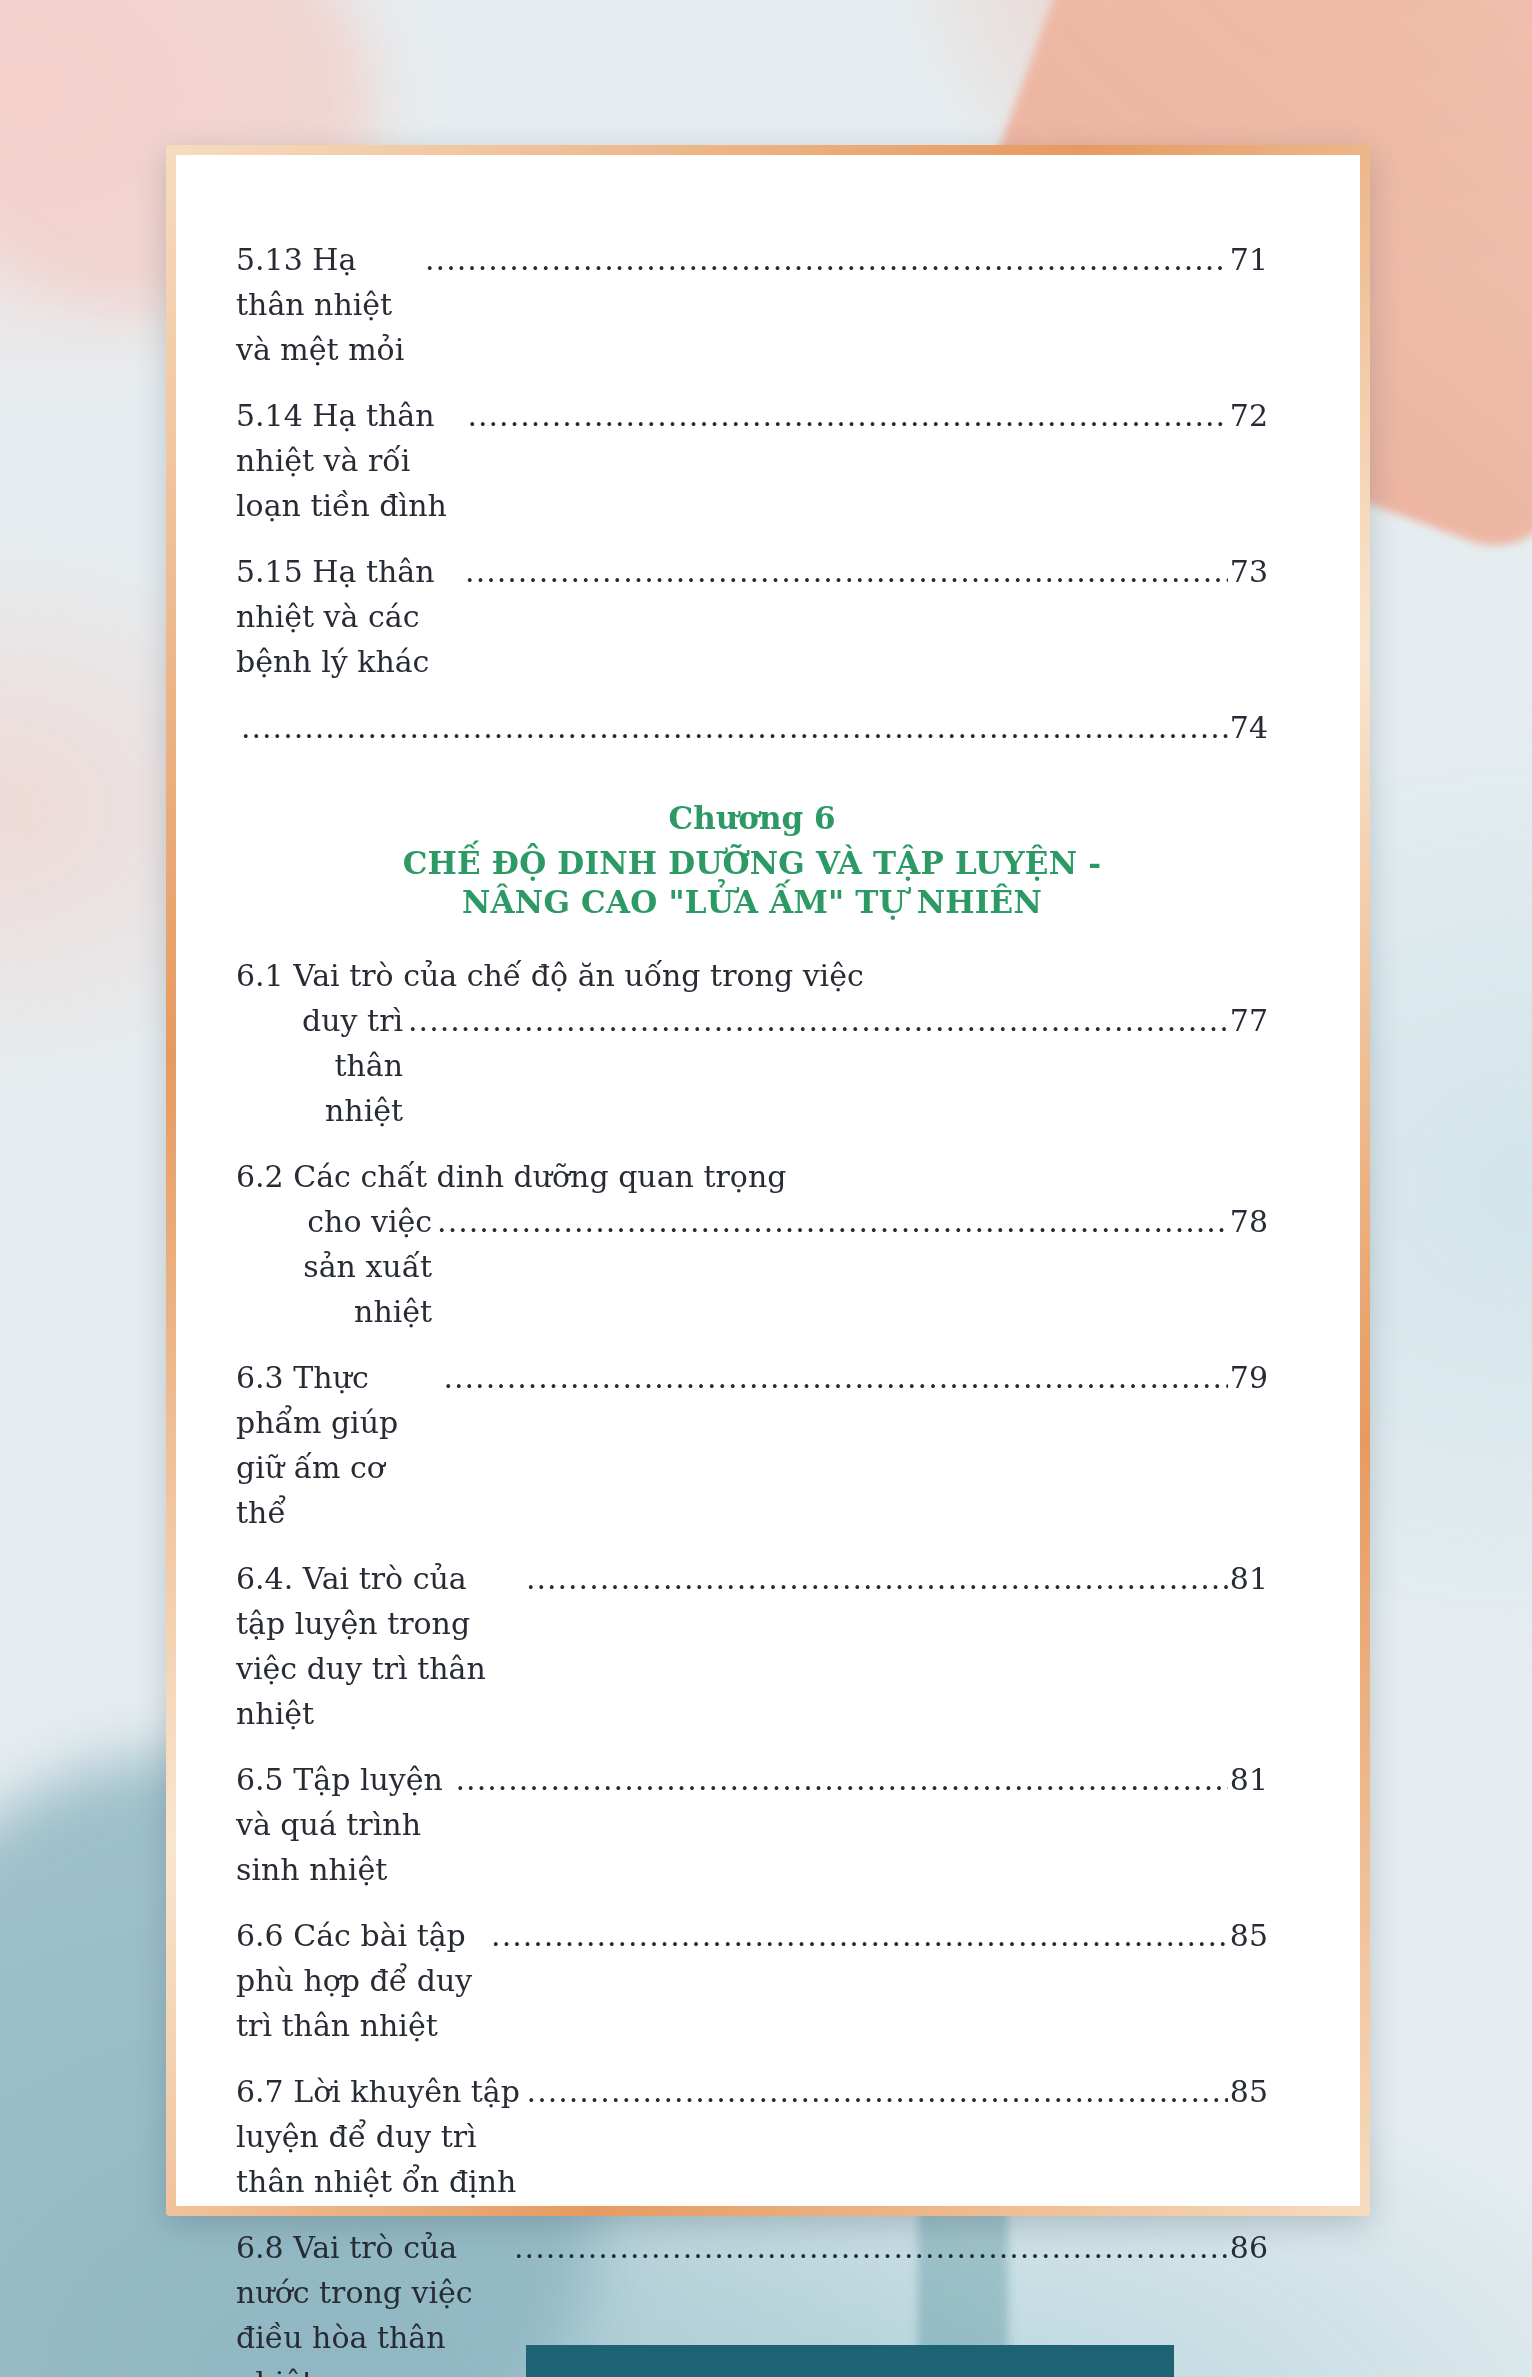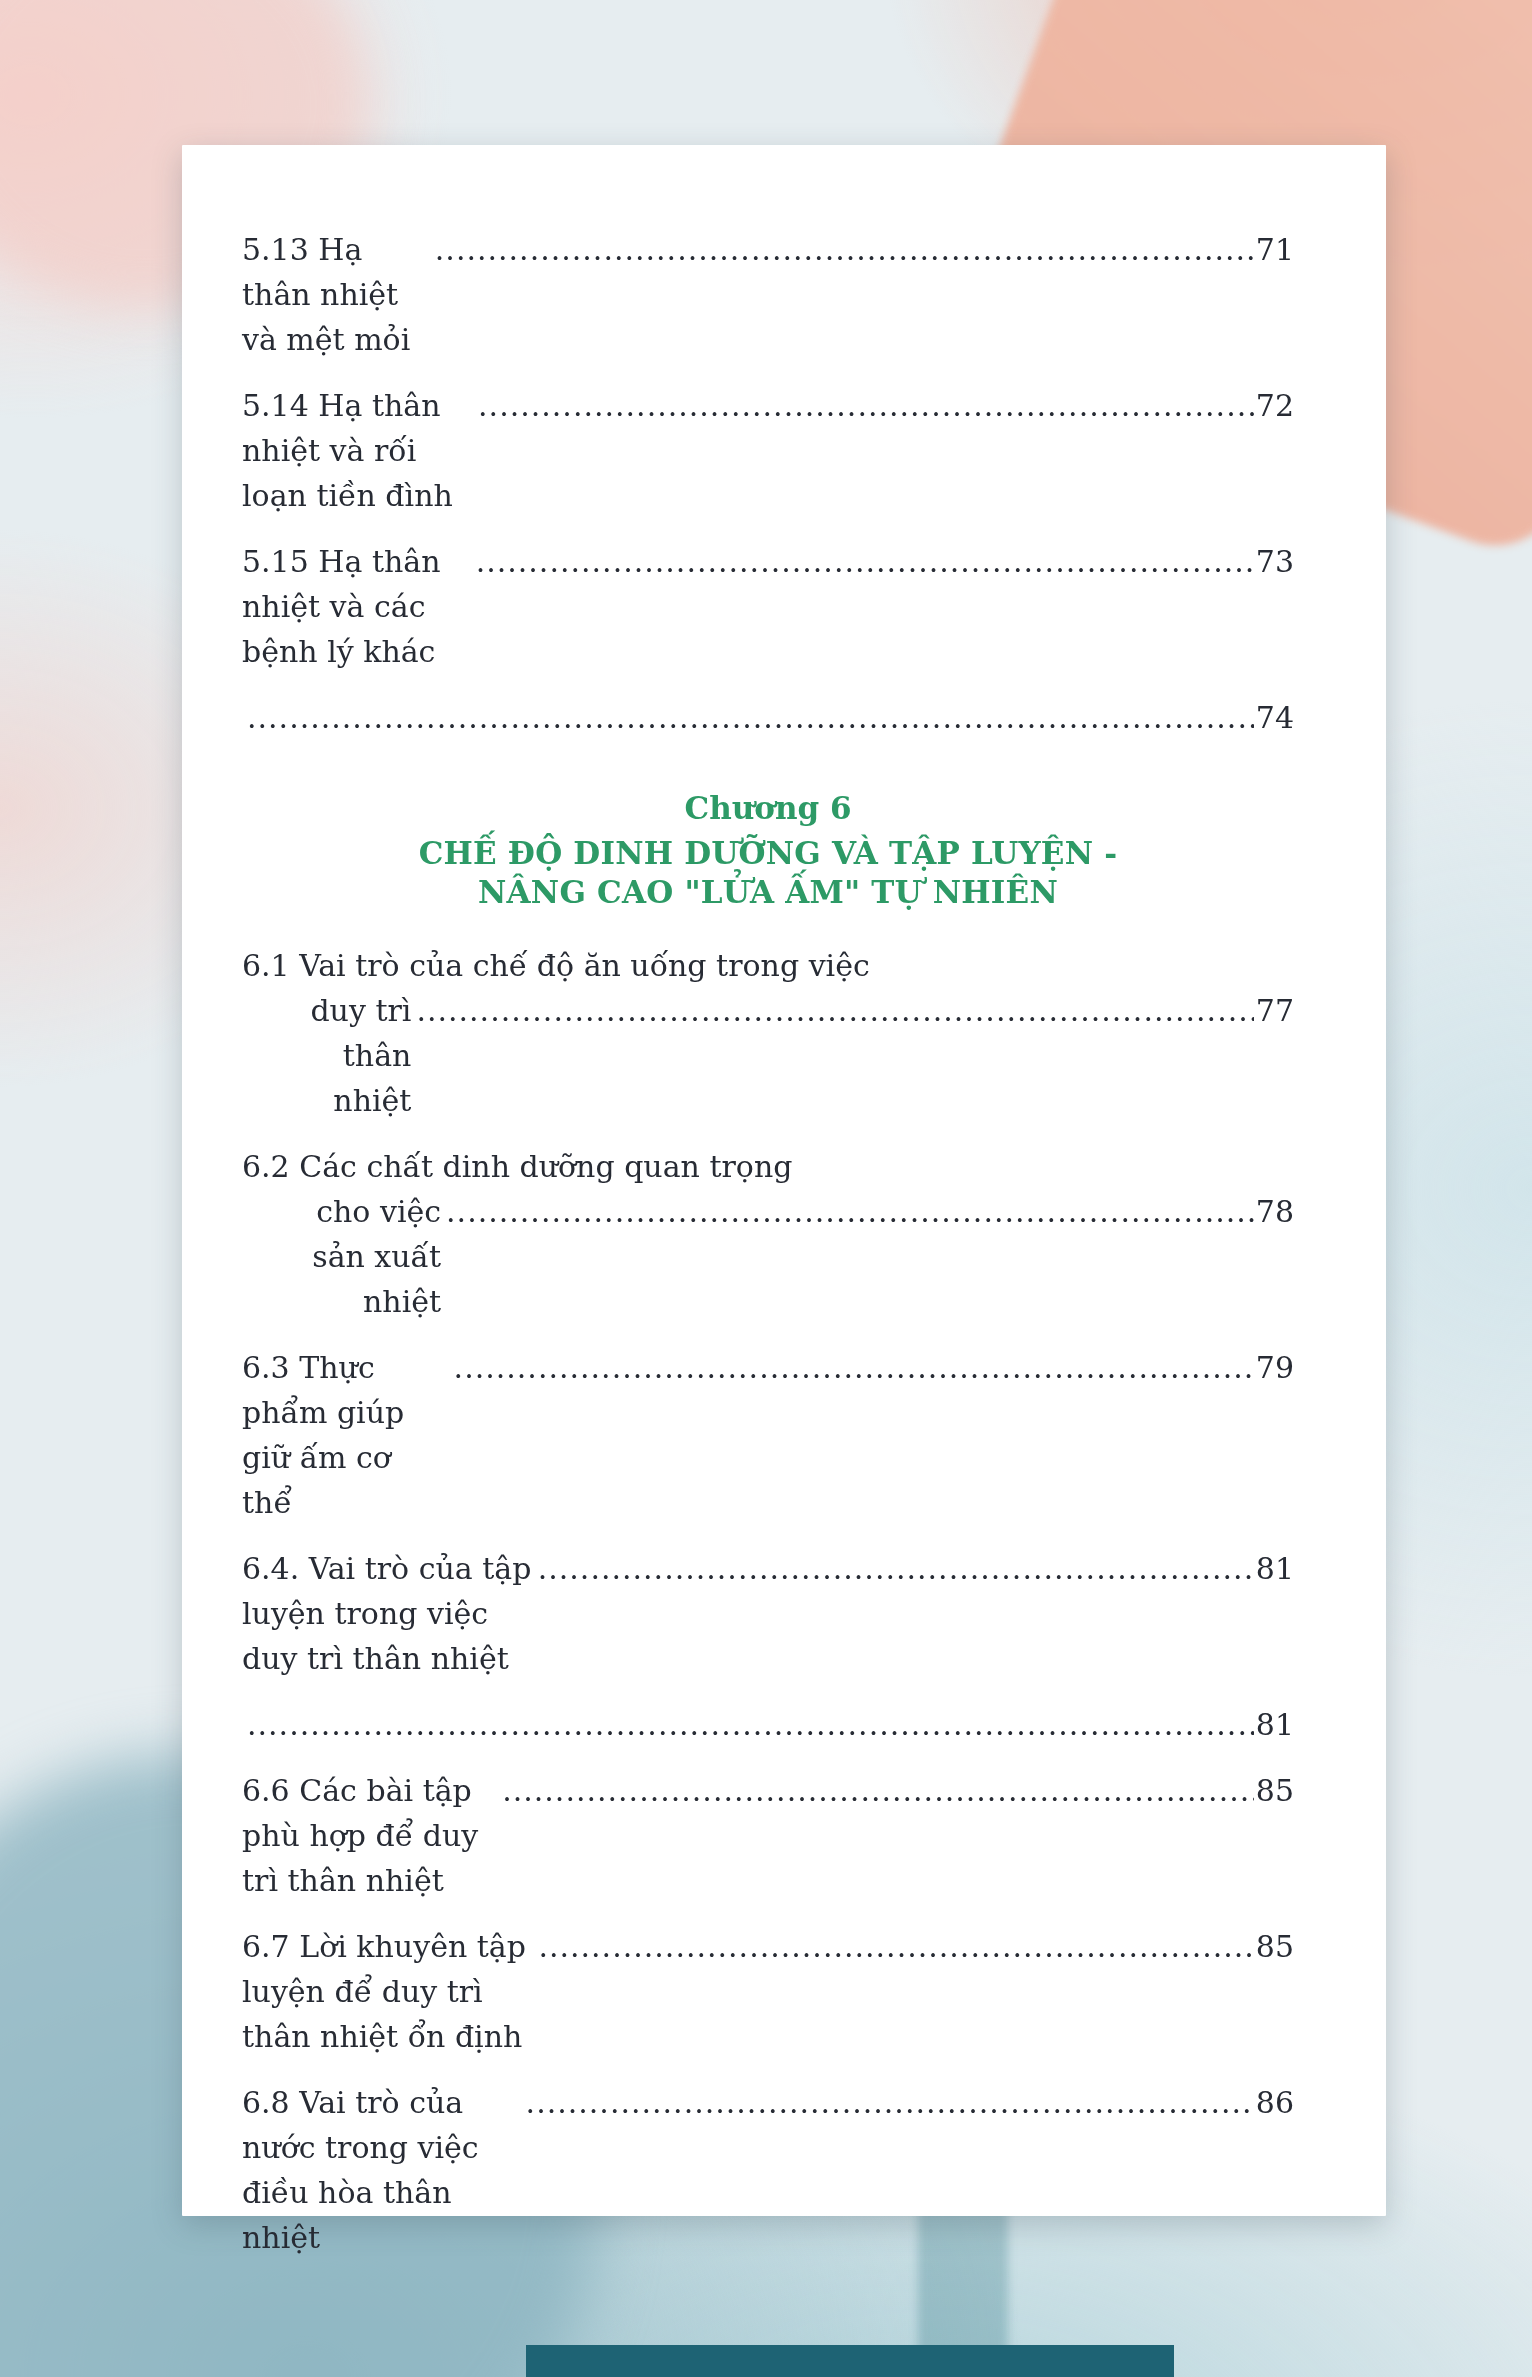--- a/index.html
+++ b/index.html
@@ -38,30 +38,29 @@
     background: rgba(42,115,130,.28); filter: blur(5px);
   }
   .bg-bottom-band {
     left: 526px; bottom: 0; width: 648px; height: 32px;
     background: var(--bottom-band-teal, #1e6374);
   }
 
   .card-frame {
     position: absolute; z-index: 2;
     left: 166px; top: 145px; width: 1204px; height: 2071px;
-    box-sizing: border-box; 
+    box-sizing: border-box; padding: 10px;
     background: linear-gradient(135deg,
       var(--frame-light, #f7dcc0) 0%,
       var(--frame-dark, #e69a60) 28%,
       #f9e6cf 52%,
       var(--frame-dark, #e69a60) 76%,
       var(--frame-light, #f7dcc0) 100%);
     border-radius: 4px;
     box-shadow: 0 9px 30px rgba(60,80,90,.25);
-    margin-left: 16px;
   }
   .card {
     width: 100%; height: 100%;
     box-sizing: border-box;
     background: #ffffff;
     border-radius: 1px;
     display: flex; flex-direction: column;
     padding: 82px 92px 35px 60px;
   }
 
@@ -167,20 +166,21 @@
           </div>
           <div class="entry">
             <div class="line">
               <span class="text">6.4. Vai trò của tập luyện trong việc duy trì thân nhiệt</span>
               <span class="leader"></span>
               <span class="pn">81</span>
             </div>
           </div>
           <div class="entry">
             <div class="line">
+              <span class="text">6.5 Tập luyện và quá trình sinh nhiệt</span>
               <span class="leader"></span>
               <span class="pn">81</span>
             </div>
           </div>
           <div class="entry">
             <div class="line">
               <span class="text">6.6 Các bài tập phù hợp để duy trì thân nhiệt</span>
               <span class="leader"></span>
               <span class="pn">85</span>
             </div>

